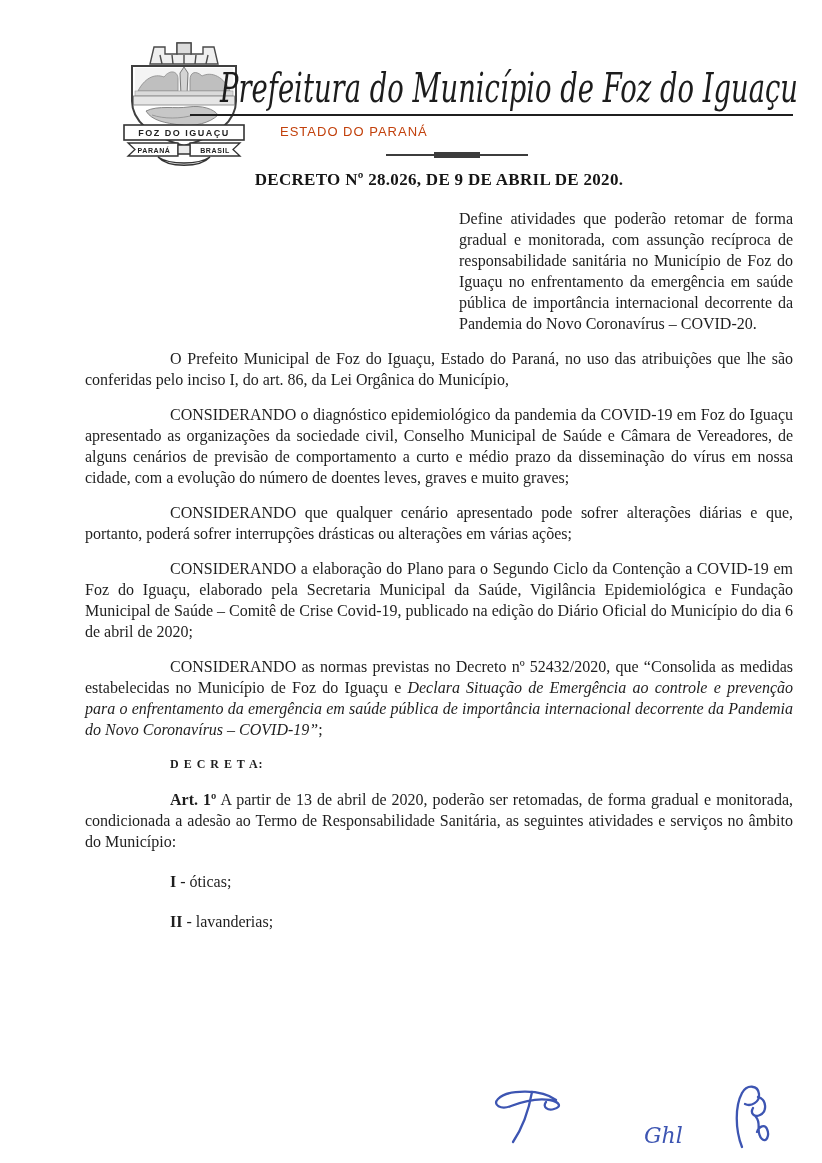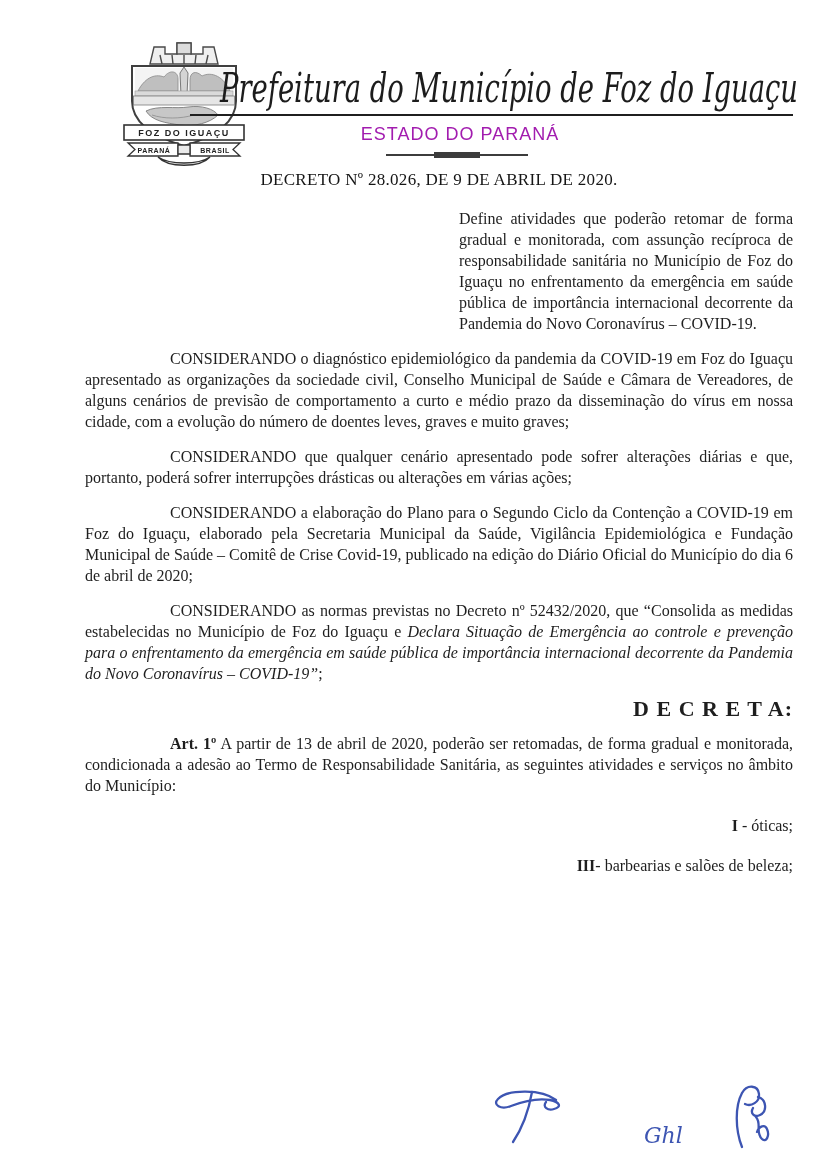--- a/index.html
+++ b/index.html
@@ -10,41 +10,41 @@
   }
   
   .emblem{position:absolute;left:118px;top:38px;width:132px;height:132px;}
   .script-title{position:absolute;left:214px;top:48px;width:592px;height:74px;}
   .script-title text{
     font-family:"DejaVu Serif", serif;font-style:italic;font-weight:500;
     font-size:41px;fill:#1c1c1c;
   }
   .header-rule{position:absolute;left:190px;top:114px;width:603px;height:2px;background:#1f1f1f;}
   .state-line{
-    position:absolute;left:280px;top:124px;width:360px;text-align:center;
-    font-family:"Liberation Sans", sans-serif;font-size:18px;letter-spacing:1px;color:#a21caf;
+    position:absolute;left:280px;top:124px;width:360px;text-align:left;
+    font-family:"Liberation Sans", sans-serif;font-size:13px;letter-spacing:1px;color:#c2410c;
   }
   .state-divider{position:absolute;left:386px;top:152px;width:142px;height:6px;}
   .state-divider .thin{position:absolute;left:0;top:2px;width:100%;height:2px;background:#3c3c3c;}
   .state-divider .thick{position:absolute;left:48px;top:0;width:46px;height:6px;background:#3c3c3c;}
   .decree-title{
     position:absolute;left:85px;top:170px;width:708px;text-align:center;
-    font-weight:normal;font-size:17px;color:#151515;letter-spacing:.3px;
+    font-weight:bold;font-size:17px;color:#151515;letter-spacing:.3px;
   }
   
   .doc-body{
     position:absolute;left:85px;top:208px;width:708px;
     font-size:16px;line-height:21px;text-align:justify;
   }
   .ementa{margin-left:374px;width:334px;}
   p.bp{margin:14px 0 0 0;text-indent:85px;}
-  .decreta{margin:16px 0 0 0;text-align:right;text-indent:0;font-weight:bold;font-size:22px;letter-spacing:1px;}
+  .decreta{margin:16px 0 0 0;text-align:left;text-indent:0;font-weight:bold;font-size:12px;letter-spacing:1px;}
   .art-label{font-weight:bold;}
   .art-bold{font-weight:normal;}
-  .item{margin:19px 0 0 0;text-indent:85px;text-align:right;}
+  .item{margin:19px 0 0 0;text-indent:85px;text-align:left;}
   .item b{font-weight:bold;}
   
   .emblem text{font-family:"Liberation Sans", sans-serif;font-weight:bold;fill:#222;}
   
   .ink{position:absolute;left:478px;top:1076px;width:310px;height:87px;}
   .ink path{fill:none;stroke-width:2.3;stroke-linecap:round;stroke-linejoin:round;}
   .ink text{font-family:"DejaVu Serif", serif;font-style:italic;font-size:22px;}
 </style>
 </head>
 <body>
@@ -103,41 +103,42 @@
 
   <div class="state-divider">
     <div class="thin"></div>
     <div class="thick"></div>
   </div>
 
   <div class="decree-title">DECRETO Nº 28.026, DE 9 DE ABRIL DE 2020.</div>
 
   <div class="doc-body">
 
-    <div class="ementa">Define atividades que poderão retomar de forma gradual e monitorada, com assunção recíproca de responsabilidade sanitária no Município de Foz do Iguaçu no enfrentamento da emergência em saúde pública de importância internacional decorrente da Pandemia do Novo Coronavírus – COVID-19.</div>
+    <div class="ementa">Define atividades que poderão retomar de forma gradual e monitorada, com assunção recíproca de responsabilidade sanitária no Município de Foz do Iguaçu no enfrentamento da emergência em saúde pública de importância internacional decorrente da Pandemia do Novo Coronavírus – COVID-20.</div>
 
+    <p class="bp">O Prefeito Municipal de Foz do Iguaçu, Estado do Paraná, no uso das atribuições que lhe são conferidas pelo inciso I, do art. 86, da Lei Orgânica do Município,</p>
 
     <p class="bp">CONSIDERANDO o diagnóstico epidemiológico da pandemia da COVID-19 em Foz do Iguaçu apresentado as organizações da sociedade civil, Conselho Municipal de Saúde e Câmara de Vereadores, de alguns cenários de previsão de comportamento a curto e médio prazo da disseminação do vírus em nossa cidade, com a evolução do número de doentes leves, graves e muito graves;</p>
 
     <p class="bp">CONSIDERANDO que qualquer cenário apresentado pode sofrer alterações diárias e que, portanto, poderá sofrer interrupções drásticas ou alterações em várias ações;</p>
 
 
     <p class="bp">CONSIDERANDO a elaboração do Plano para o Segundo Ciclo da Contenção a COVID-19 em Foz do Iguaçu, elaborado pela Secretaria Municipal da Saúde, Vigilância Epidemiológica e Fundação Municipal de Saúde – Comitê de Crise Covid-19, publicado na edição do Diário Oficial do Município do dia 6 de abril de 2020;</p>
 
 
     <p class="bp"><span>CONSIDERANDO as normas previstas no Decreto nº 52432/2020, que “Consolida as medidas estabelecidas no Município de Foz do Iguaçu e </span><em>Declara Situação de Emergência ao controle e prevenção para o enfrentamento da emergência em saúde pública de importância internacional decorrente da Pandemia do Novo Coronavírus – COVID-19”</em><span>;</span></p>
 
     <p class="bp decreta">D E C R E T A:</p>
 
     <p class="bp"><span class="art-label">Art. 1º</span><span>  A partir de </span><span class="art-bold">13 de abril de 2020</span><span>, poderão ser retomadas, de forma gradual e monitorada, condicionada a adesão ao Termo de Responsabilidade Sanitária, as seguintes atividades e serviços no âmbito do Município:</span></p>
 
     <p class="item"><b>I</b><span> - </span><span>óticas;</span></p>
 
+    <p class="item"><b>II</b><span> - </span><span>lavanderias;</span></p>
 
-    <p class="item"><b>III</b><span>- </span><span>barbearias e salões de beleza;</span></p>
 
   </div>
 
   <svg class="ink" viewBox="0 0 310 87">
     <g stroke="#3d55b2">
       <path d="M78,24 C64,13 30,13 20,23 C14,29 23,34 33,30 C46,25 60,22 72,24 C82,26 84,31 76,33 C70,35 64,31 68,26"></path>
       <path d="M54,16 C51,33 45,51 35,66"></path>
       <path d="M264,71 C257,53 257,30 264,17 C269,8 280,9 281,18 C282,26 273,31 267,28"></path>
       <path d="M280,21 C288,23 290,35 282,39 C276,42 272,37 275,32"></path>
       <path d="M278,41 C284,48 277,56 284,63 C288,67 292,60 289,53 C287,48 281,50 279,56"></path>

